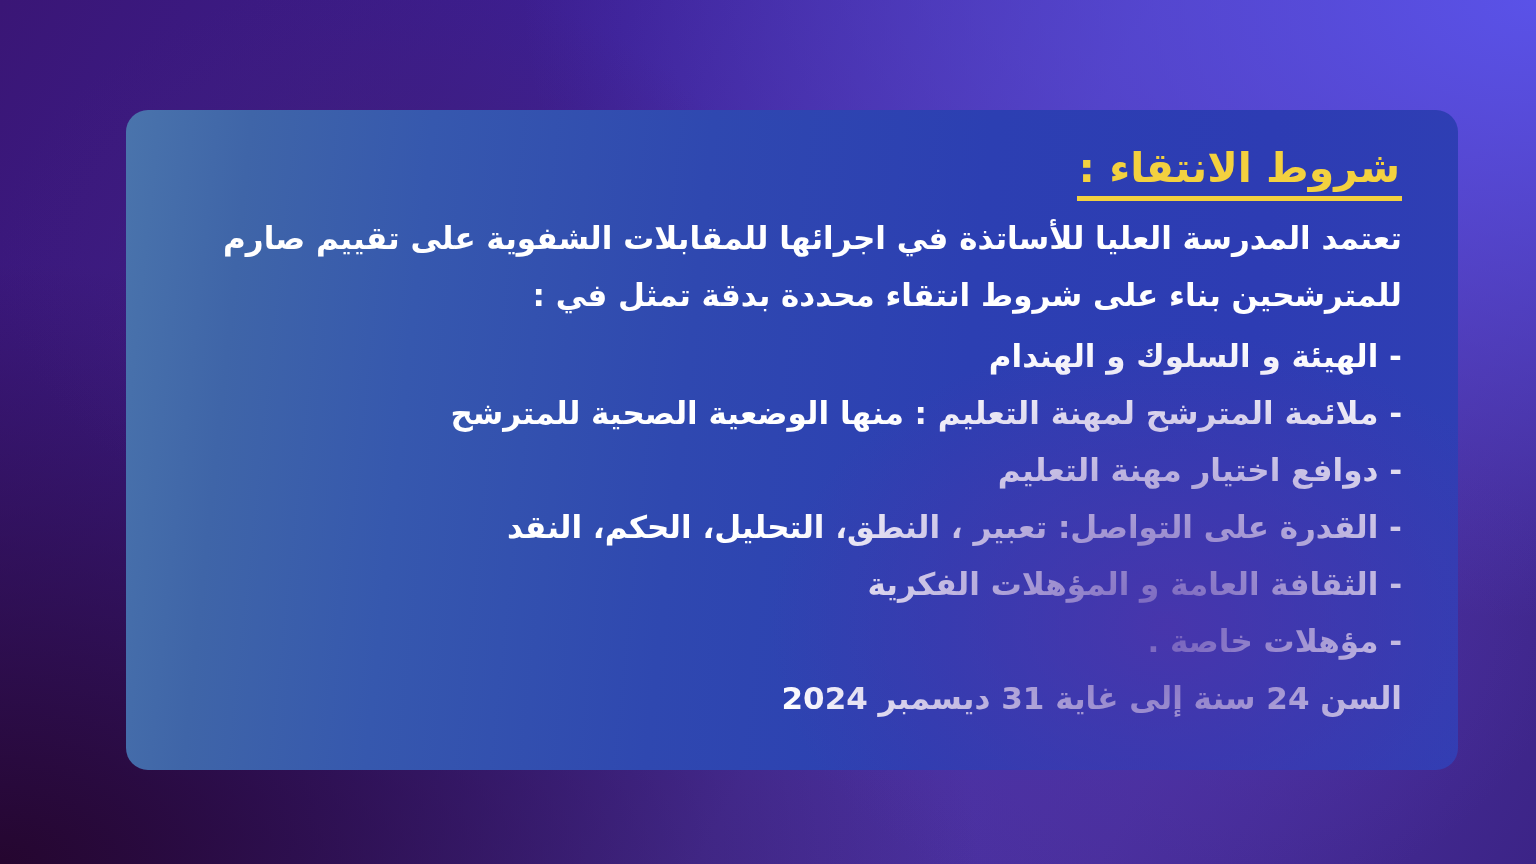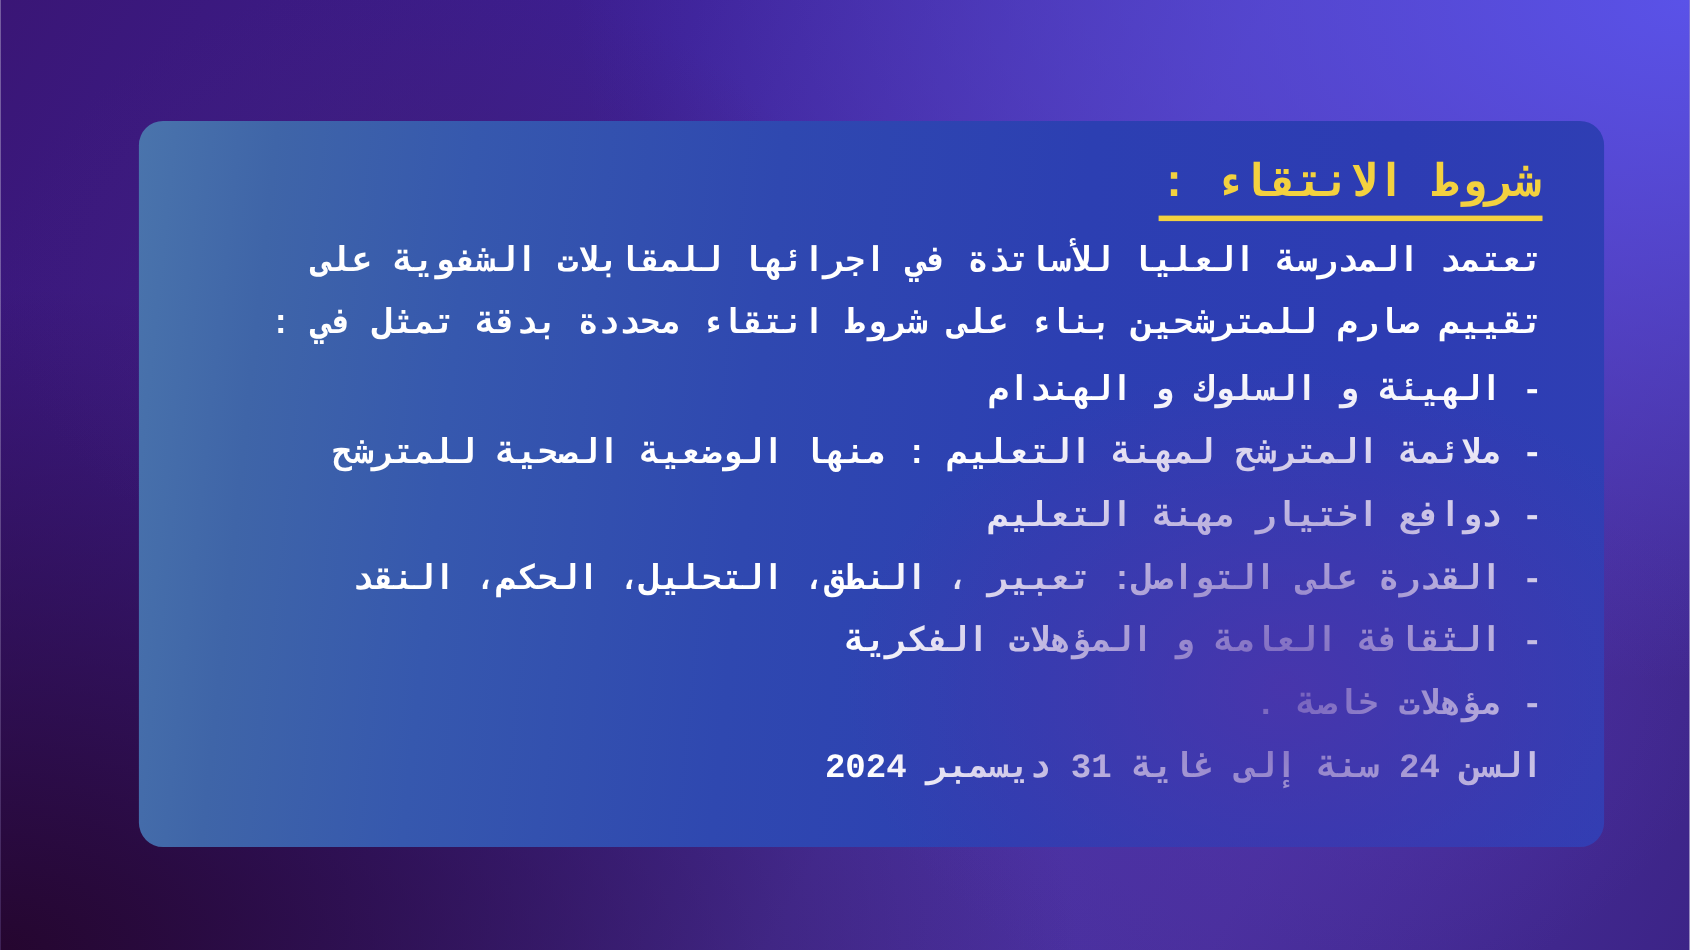--- a/index.html
+++ b/index.html
@@ -15,21 +15,20 @@
   }
 
   #slide {
     position: relative;
     width: 1536px;
     height: 864px;
     background:
       radial-gradient(120% 130% at 100% 0%, #5a52e8 0%, rgba(90,82,232,0) 55%),
       radial-gradient(110% 120% at 0% 100%, #25062f 0%, rgba(37,6,47,0) 58%),
       linear-gradient(118deg, #3a1676 0%, #3d2094 32%, #4b33a6 58%, #4a2f9c 78%, #3c2487 100%);
-    font-family: Liberation Mono, monospace;
   }
 
   
   #slide::before {
     content: "";
     position: absolute;
     left: -10%;
     top: -15%;
     width: 70%;
     height: 90%;

